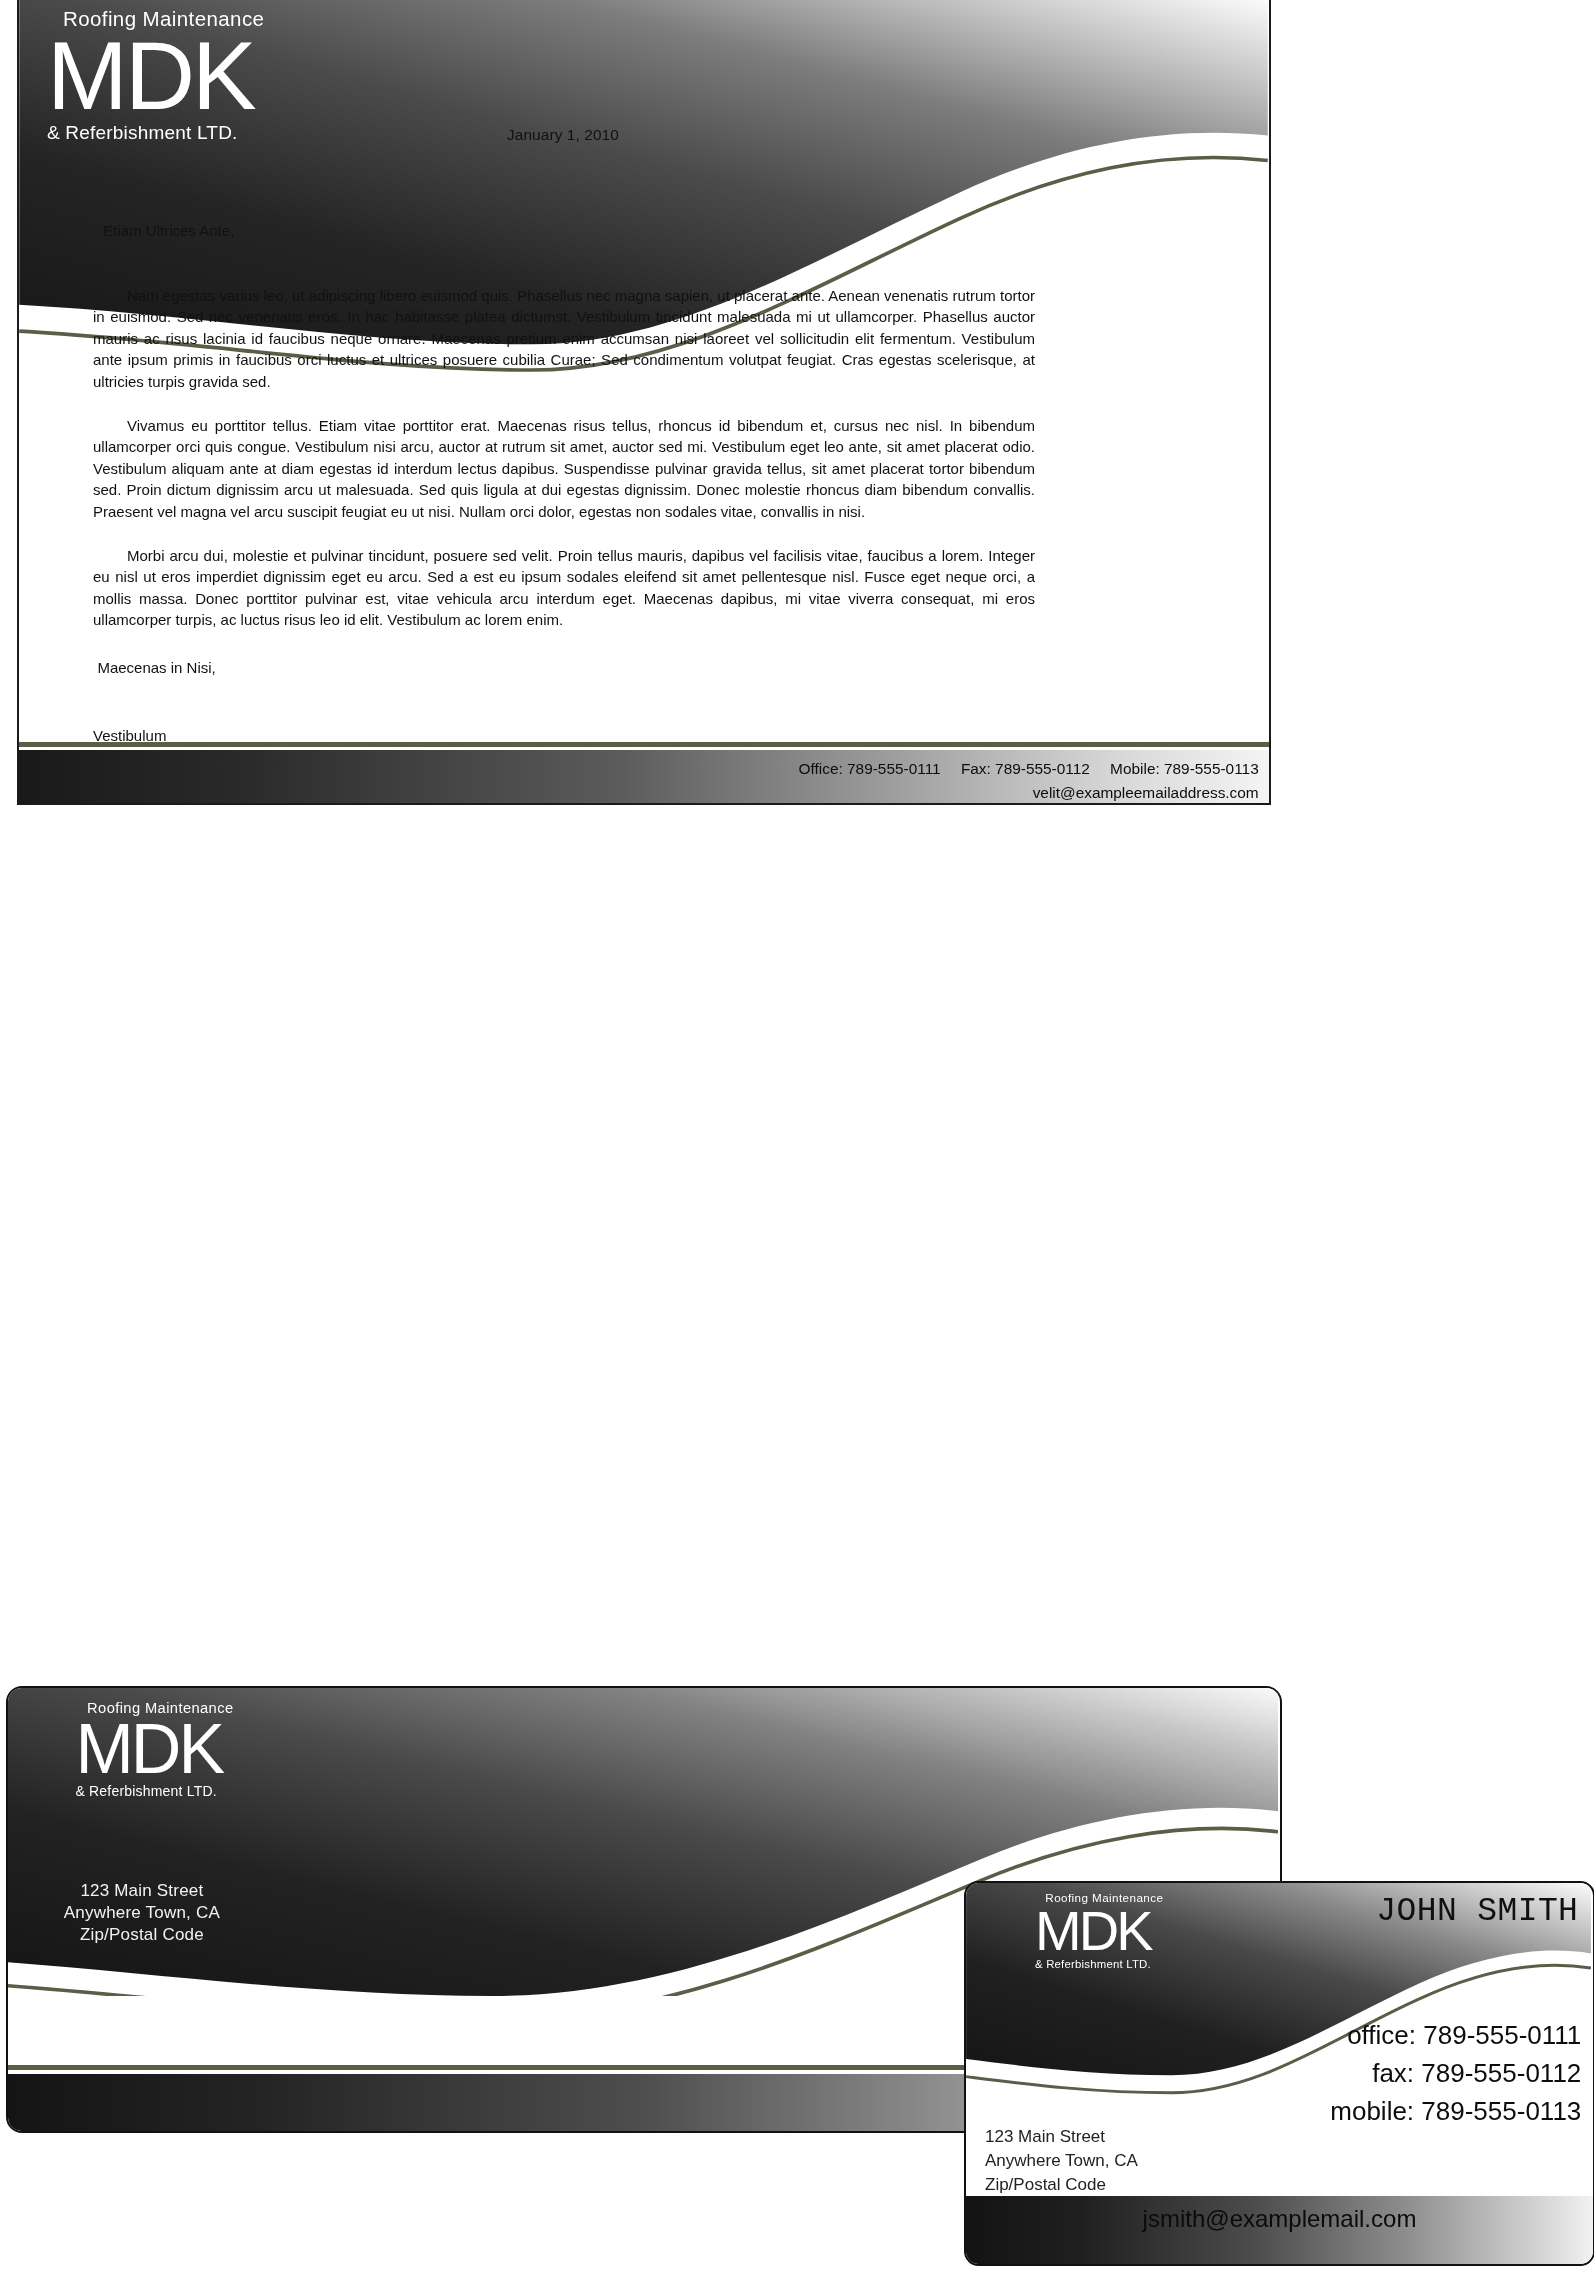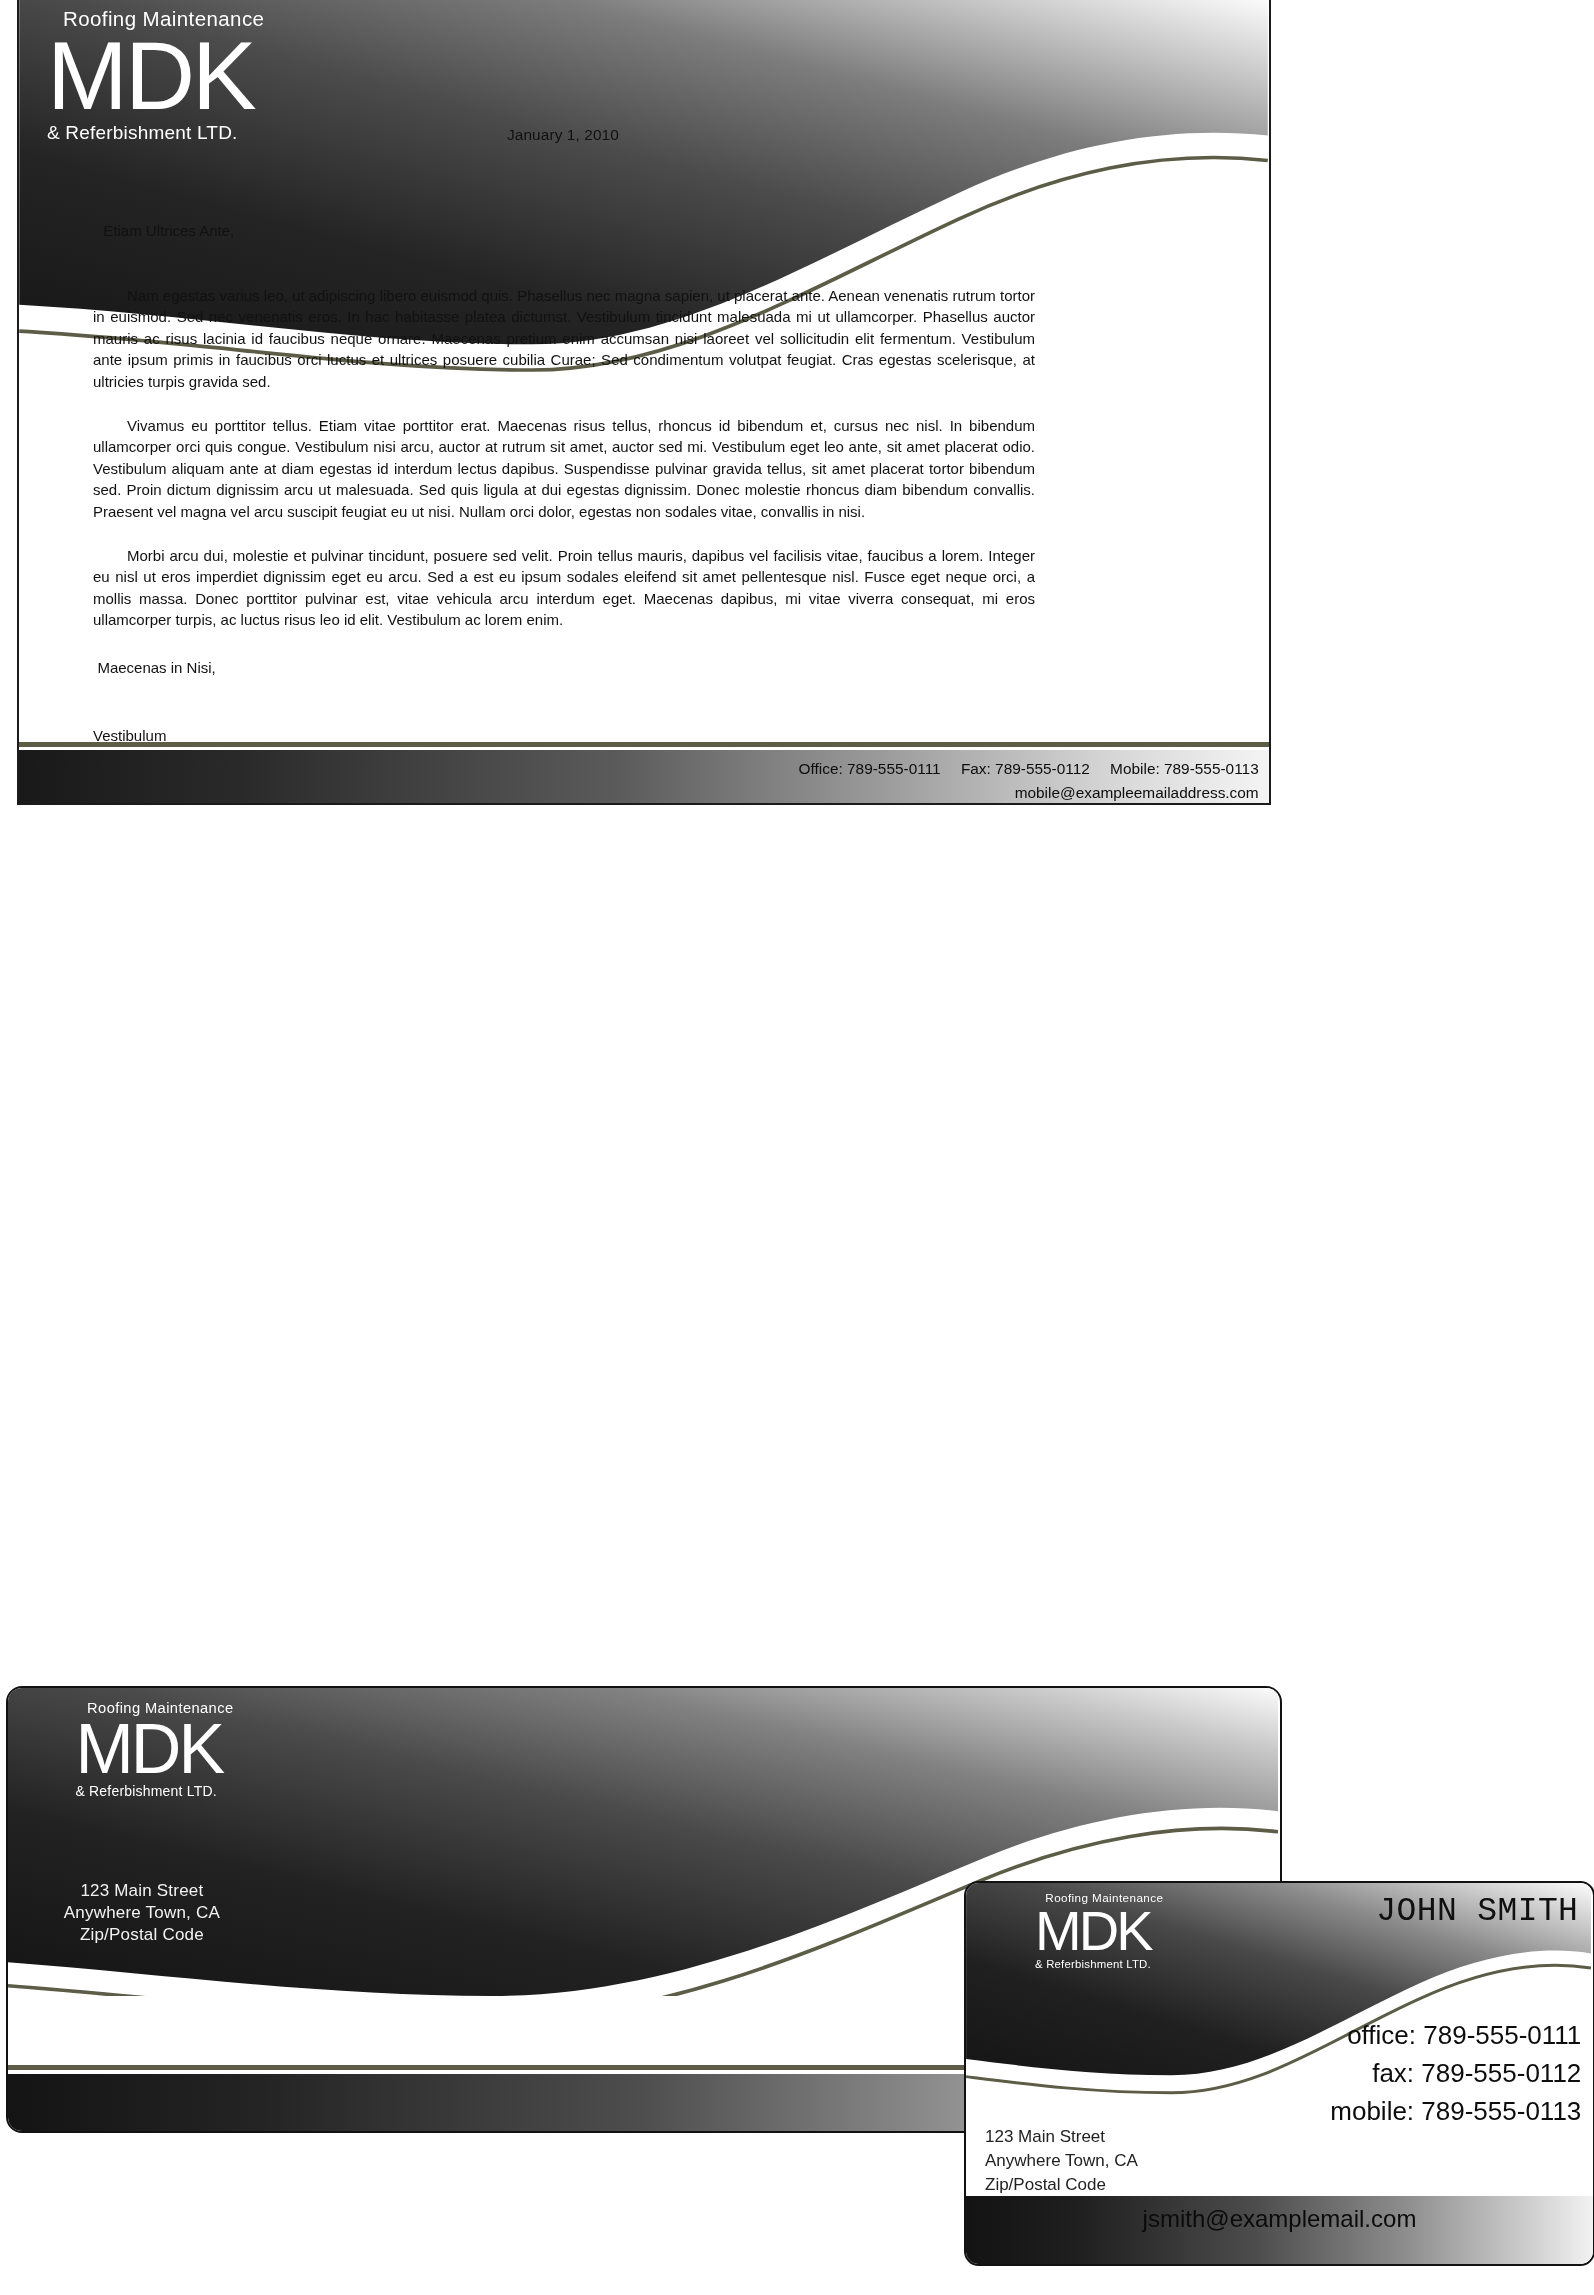--- a/index.html
+++ b/index.html
@@ -166,21 +166,21 @@
         <p class="lh-sign">Vestibulum</p>
       </div>
 
       <div id="lh-footer">
         <div class="rule"></div>
         <div class="fp-line1">
           <span>Office: 789-555-0111</span>
           <span>Fax: 789-555-0112</span>
           <span>Mobile: 789-555-0113</span>
         </div>
-        <div class="fp-line2">mobile@exampleemailaddress.com</div>
+        <div class="fp-line2">velit@exampleemailaddress.com</div>
       </div>
 
     </div>
   </div>
 
   <div class="sheet" id="envelope">
 
     <svg class="swoosh-svg" width="1270" height="308" viewBox="0 0 1732 420">
       <defs>
         <linearGradient id="envGrad" x1="0" y1="1" x2="1" y2="0">

